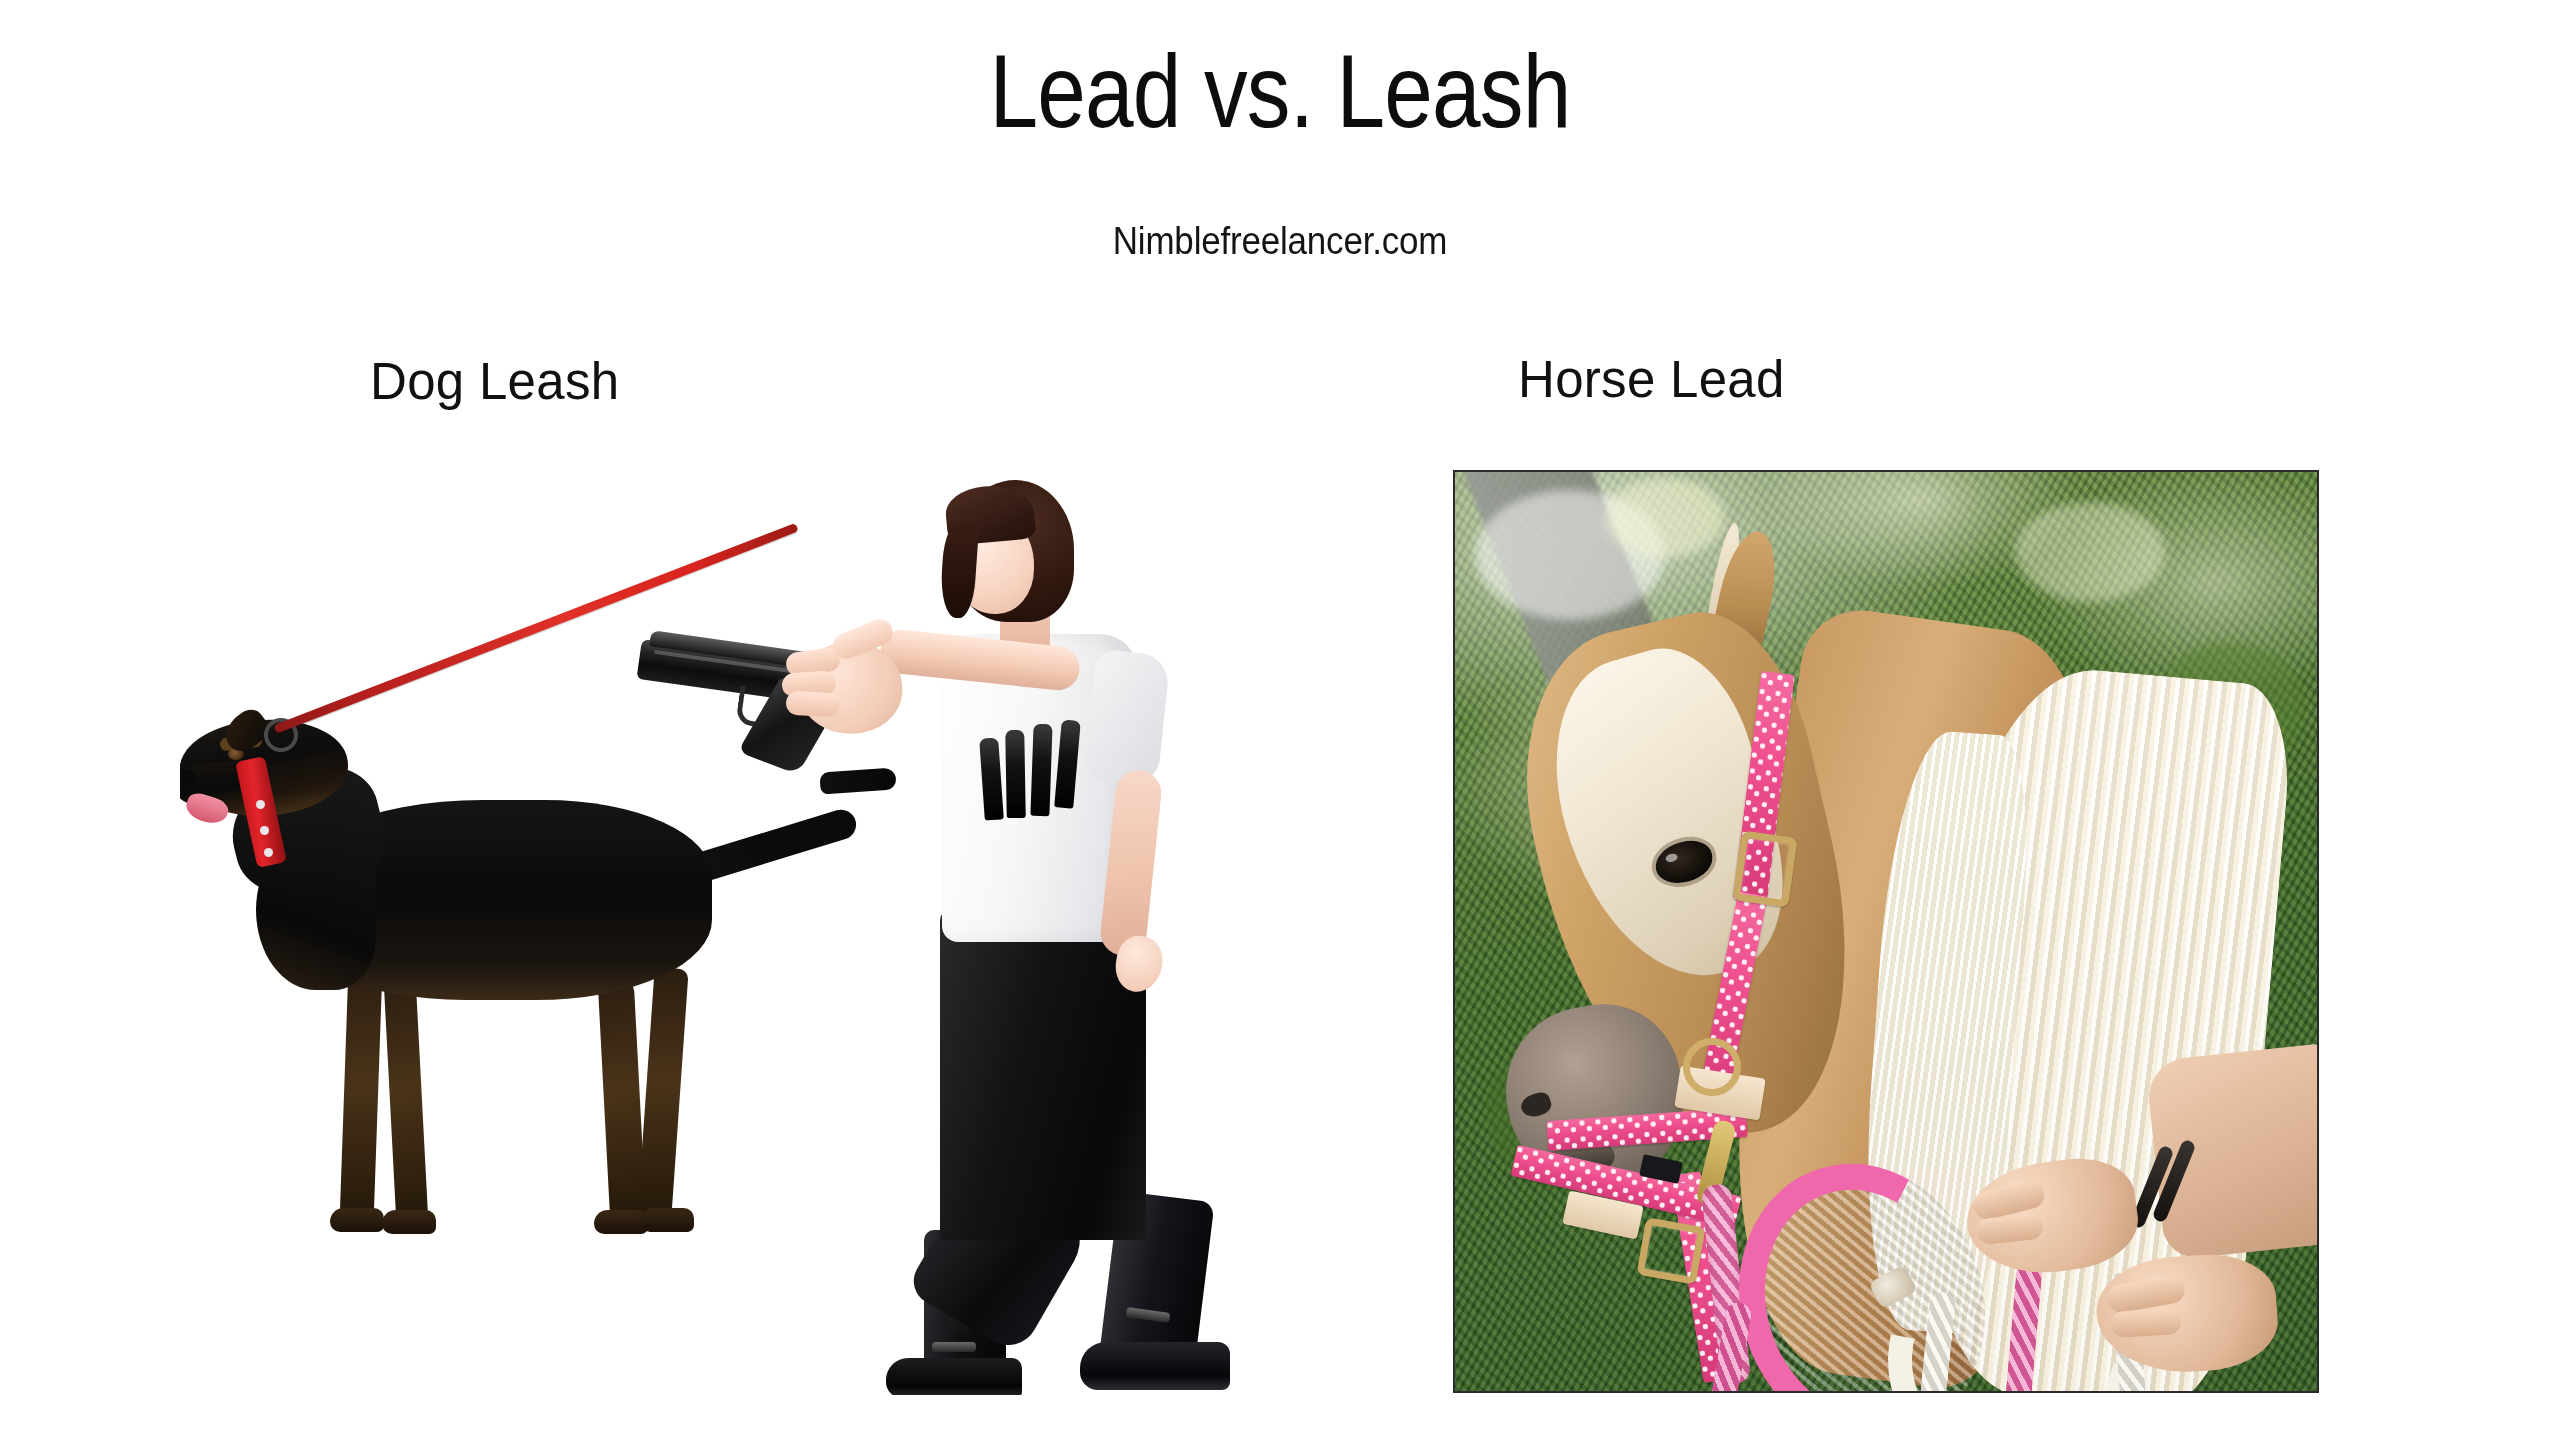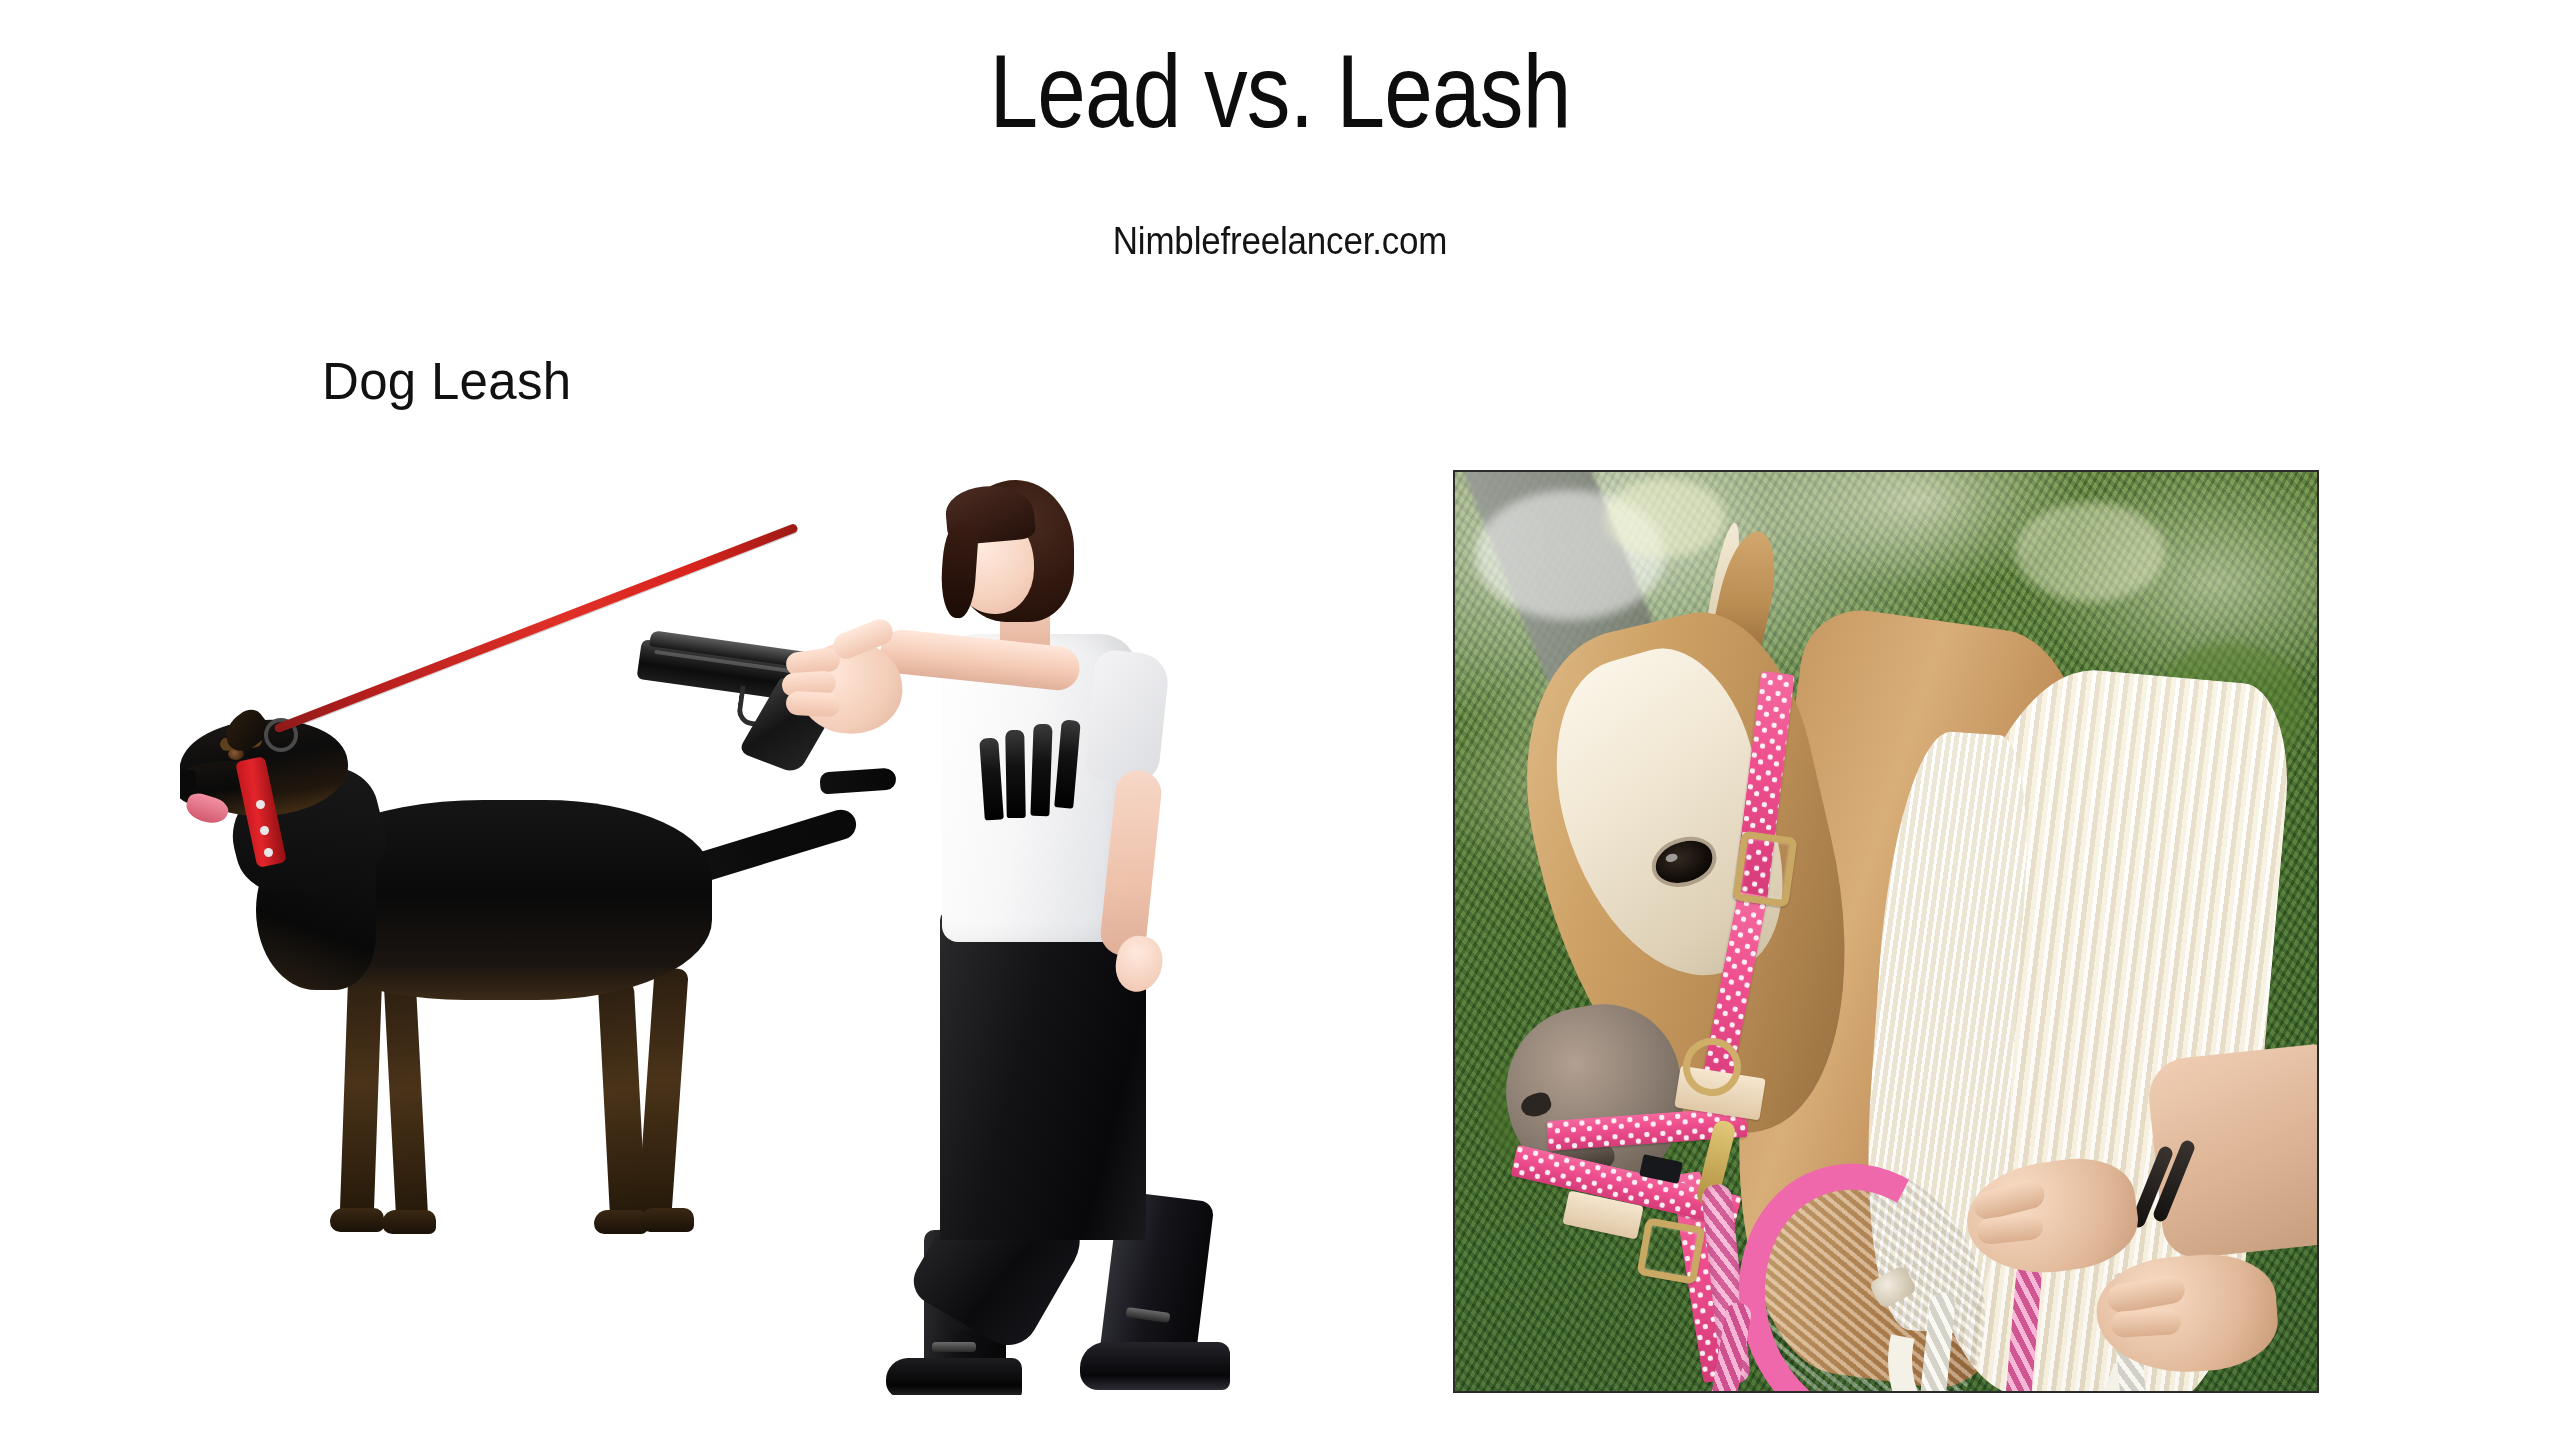--- a/index.html
+++ b/index.html
@@ -47,20 +47,21 @@
   }
 
   
   .caption {
     position: absolute;
     font-size: 51px;
     font-weight: 400;
     letter-spacing: 0.3px;
     color: #111111;
     white-space: nowrap;
+    margin-left: 48px;
   }
   .caption-left  { left: 322px; top: 352px; }
   .caption-right { left: 1470px; top: 350px; }
 
   
   #left-photo {
     position: absolute;
     left: 180px; top: 470px;
     width: 1130px; height: 925px;
     background: #ffffff;
@@ -805,20 +806,21 @@
 </style>
 </head>
 <body>
 
 <div id="stage">
 
   <div class="title">Lead vs. Leash</div>
   <div class="subtitle">Nimblefreelancer.com</div>
 
   <div class="caption caption-left">Dog Leash</div>
+  <div class="caption caption-right">Horse Lead</div>
 
   <div id="left-photo">
 
     <div class="dog">
       <div class="d-tail"></div>
       <div class="d-tail-tip"></div>
       <div class="d-leg d-leg-bl"></div>
       <div class="d-leg d-leg-br"></div>
       <div class="d-leg d-leg-fl"></div>
       <div class="d-leg d-leg-fr"></div>

